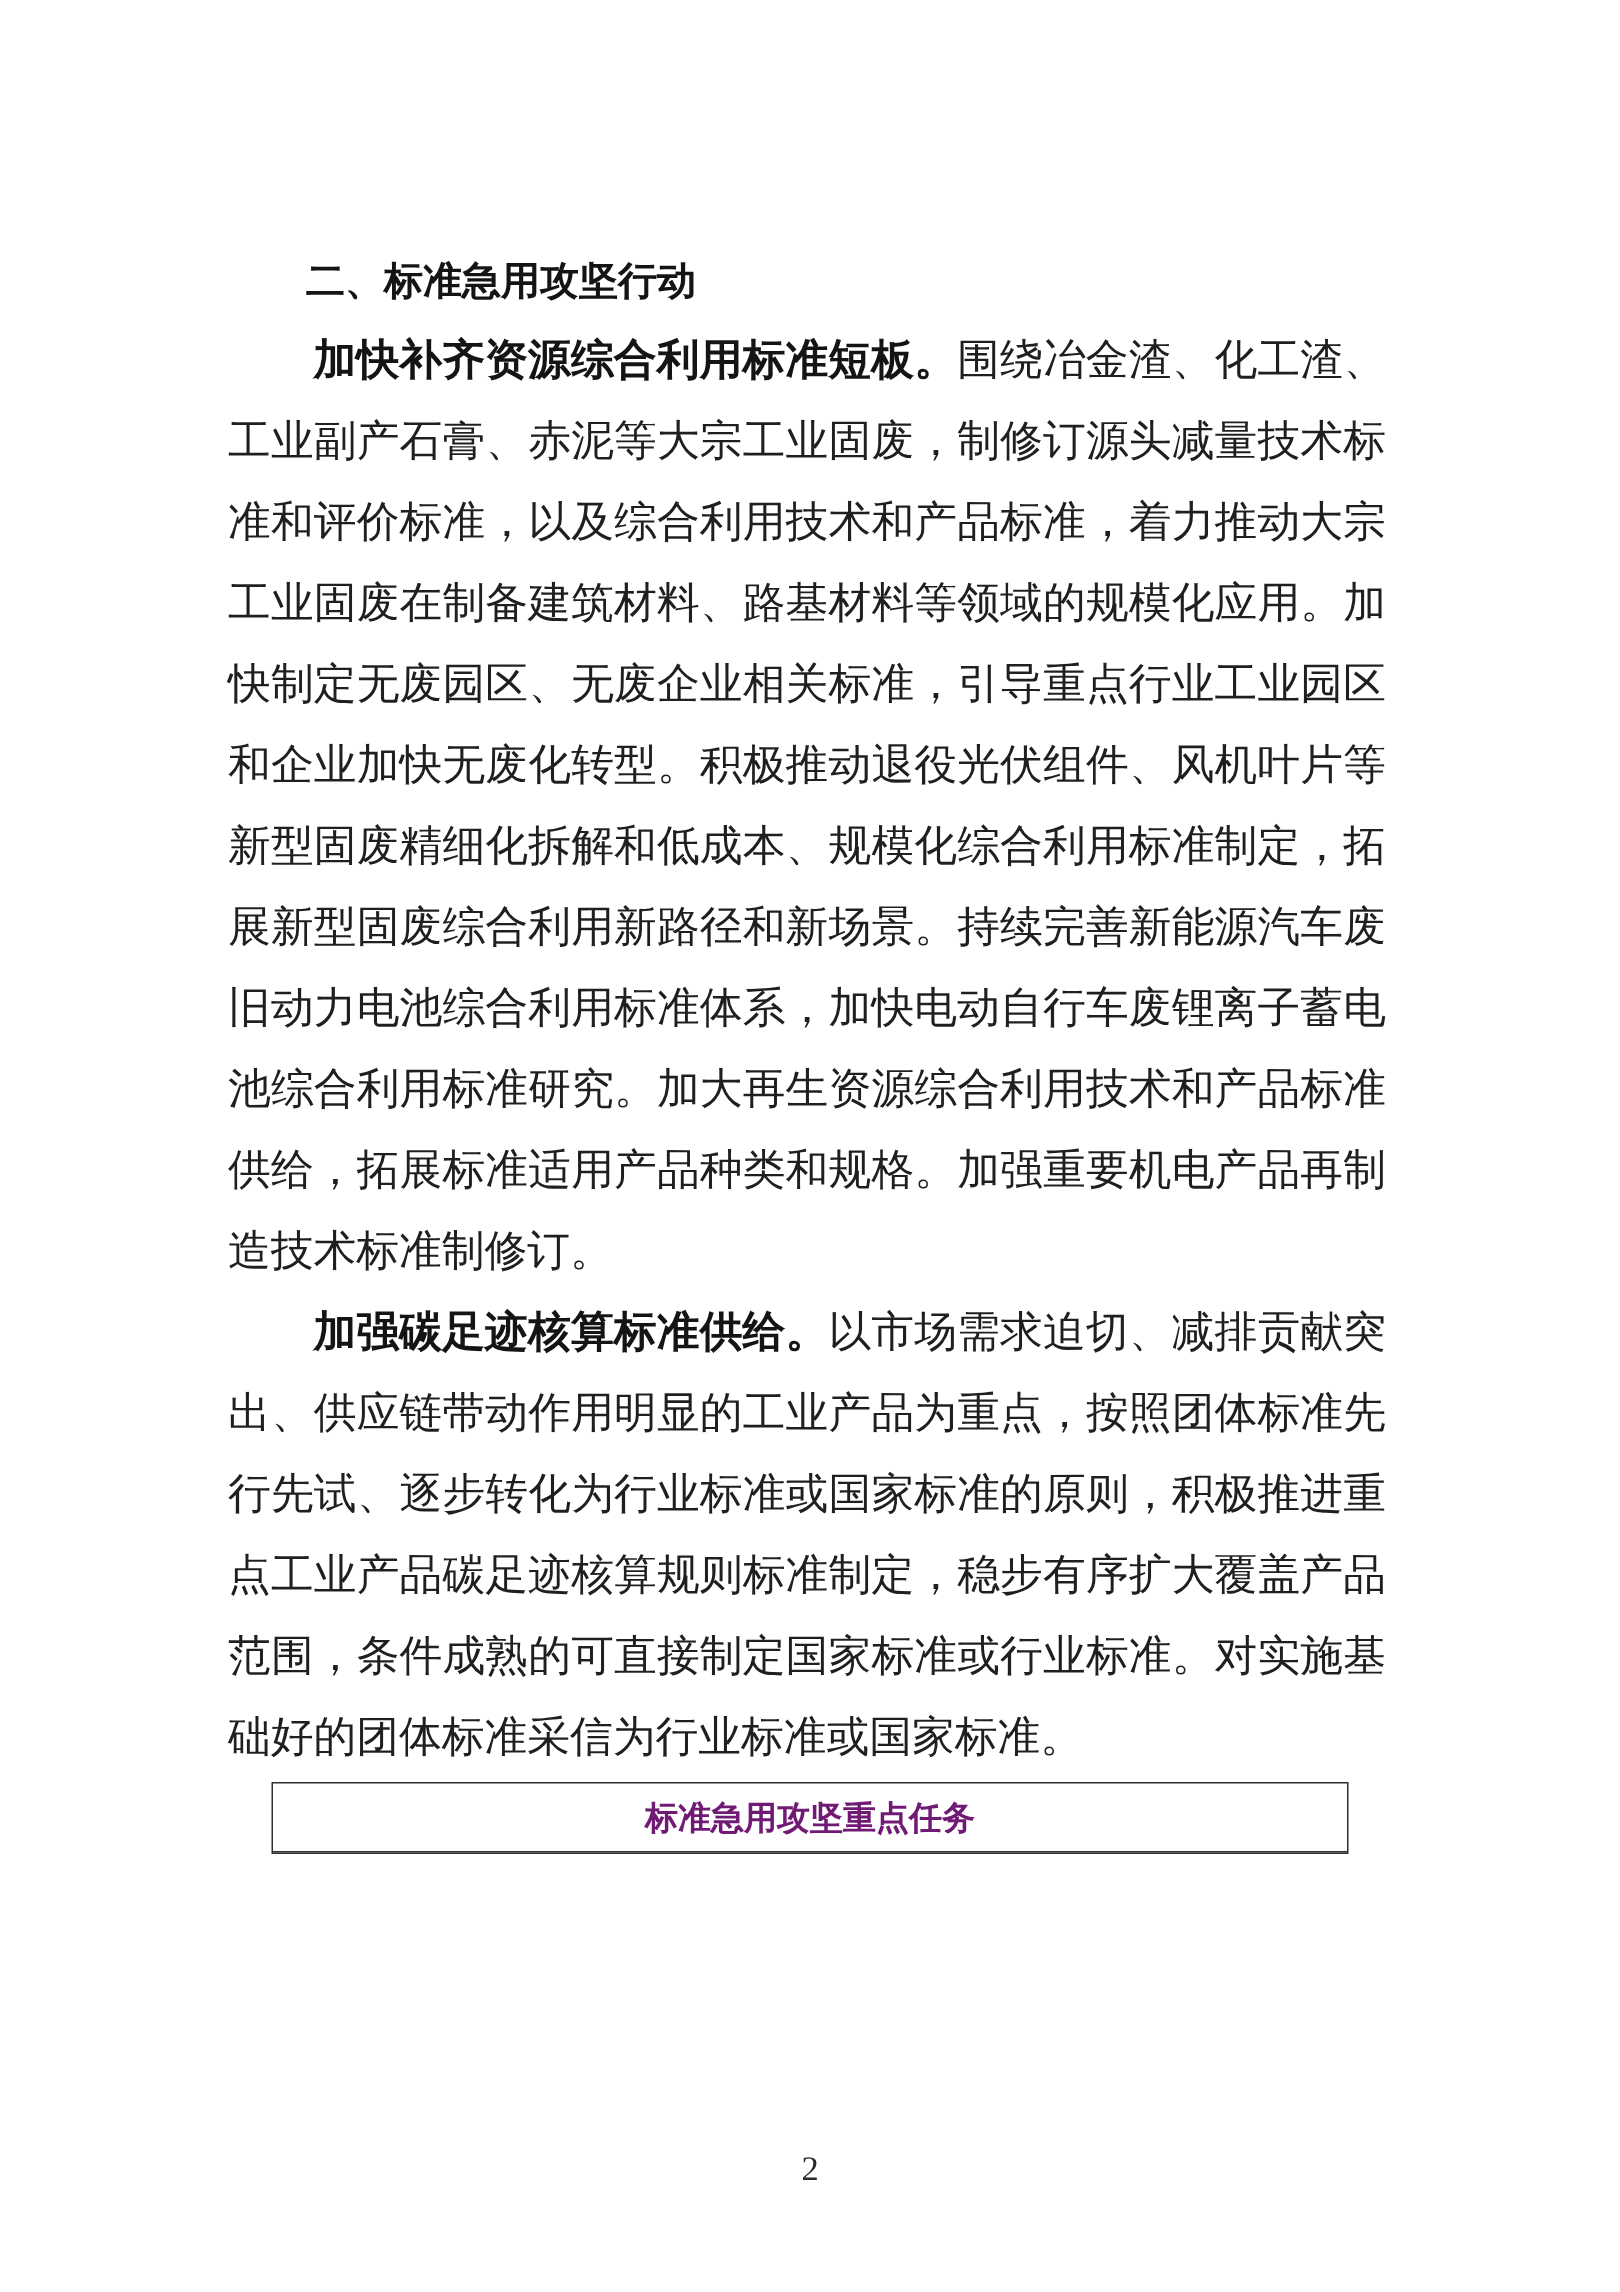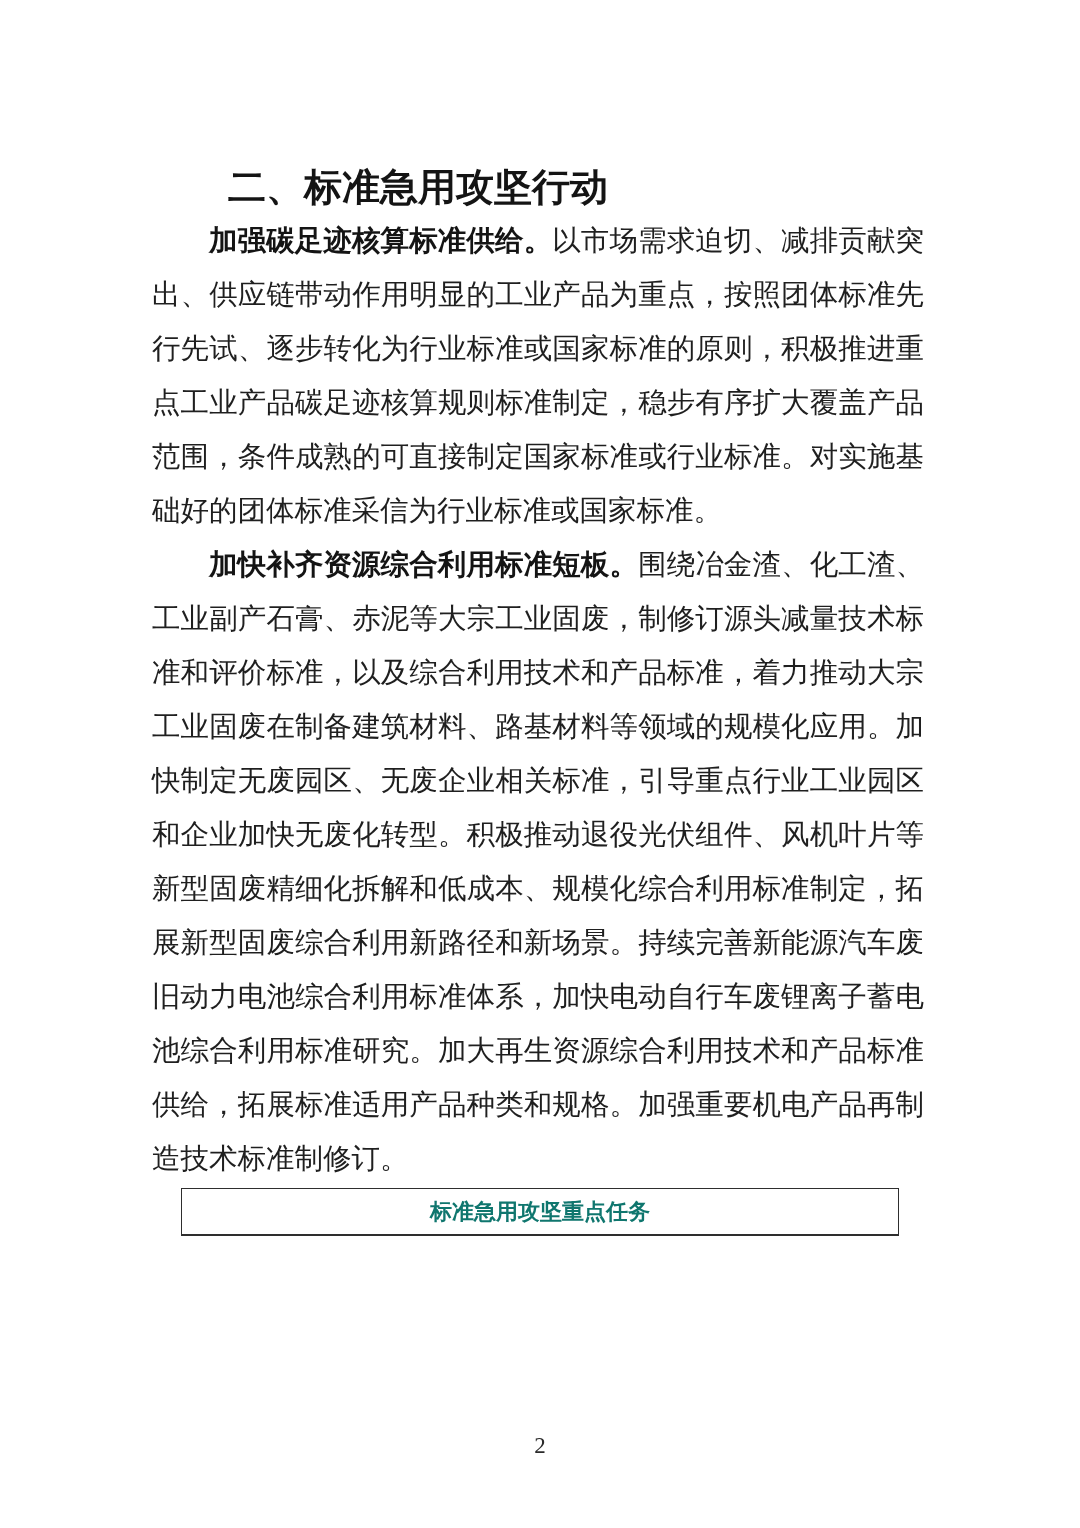--- a/index.html
+++ b/index.html
@@ -15,21 +15,21 @@
   .content {
     position: absolute;
     left: 152px;
     top: 160px;
     width: 772px;
   }
   .doc-heading {
     margin: 0;
     font-family: "Liberation Sans", "DejaVu Sans", sans-serif;
     font-weight: bold;
-    font-size: 38px;
+    font-size: 26px;
     line-height: 54px;
     color: #141414;
     text-indent: 2em;
   }
   .para {
     margin: 0;
     font-size: 28.5px;
     line-height: 54px;
     text-align: justify;
     text-indent: 2em;
@@ -46,21 +46,21 @@
     width: 718px;
     border: 1.5px solid #2e2e2e;
     background: #ffffff;
   }
   .task-box-header {
     height: 45px;
     line-height: 45px;
     text-align: center;
     font-weight: bold;
     font-size: 22px;
-    color: #0f766e;
+    color: #701a75;
     border-bottom: 1.5px solid #2e2e2e;
   }
   .task-box-body {
     padding: 5px 11px 6px 11px;
     font-size: 18.8px;
     line-height: 26px;
     text-align: justify;
     text-indent: 2em;
     color: #1f1f1f;
   }
@@ -80,23 +80,23 @@
   }
 </style>
 </head>
 <body>
 
 <div class="page">
   <div class="content">
 
     <h2 class="doc-heading">二、标准急用攻坚行动</h2>
 
+    <p class="para"><span class="lead">加快补齐资源综合利用标准短板。</span><span>围绕冶金渣、化工渣、工业副产石膏、赤泥等大宗工业固废，制修订源头减量技术标准和评价标准，以及综合利用技术和产品标准，着力推动大宗工业固废在制备建筑材料、路基材料等领域的规模化应用。加快制定无废园区、无废企业相关标准，引导重点行业工业园区和企业加快无废化转型。积极推动退役光伏组件、风机叶片等新型固废精细化拆解和低成本、规模化综合利用标准制定，拓展新型固废综合利用新路径和新场景。持续完善新能源汽车废旧动力电池综合利用标准体系，加快电动自行车废锂离子蓄电池综合利用标准研究。加大再生资源综合利用技术和产品标准供给，拓展标准适用产品种类和规格。加强重要机电产品再制造技术标准制修订。</span></p>
+
     <p class="para"><span class="lead">加强碳足迹核算标准供给。</span><span>以市场需求迫切、减排贡献突出、供应链带动作用明显的工业产品为重点，按照团体标准先行先试、逐步转化为行业标准或国家标准的原则，积极推进重点工业产品碳足迹核算规则标准制定，稳步有序扩大覆盖产品范围，条件成熟的可直接制定国家标准或行业标准。对实施基础好的团体标准采信为行业标准或国家标准。</span></p>
-
-    <p class="para"><span class="lead">加快补齐资源综合利用标准短板。</span><span>围绕冶金渣、化工渣、工业副产石膏、赤泥等大宗工业固废，制修订源头减量技术标准和评价标准，以及综合利用技术和产品标准，着力推动大宗工业固废在制备建筑材料、路基材料等领域的规模化应用。加快制定无废园区、无废企业相关标准，引导重点行业工业园区和企业加快无废化转型。积极推动退役光伏组件、风机叶片等新型固废精细化拆解和低成本、规模化综合利用标准制定，拓展新型固废综合利用新路径和新场景。持续完善新能源汽车废旧动力电池综合利用标准体系，加快电动自行车废锂离子蓄电池综合利用标准研究。加大再生资源综合利用技术和产品标准供给，拓展标准适用产品种类和规格。加强重要机电产品再制造技术标准制修订。</span></p>
 
     <div class="task-box">
       <div class="task-box-header">标准急用攻坚重点任务</div>
     </div>
 
   </div>
 
   <div class="page-number">2</div>
 </div>
 

